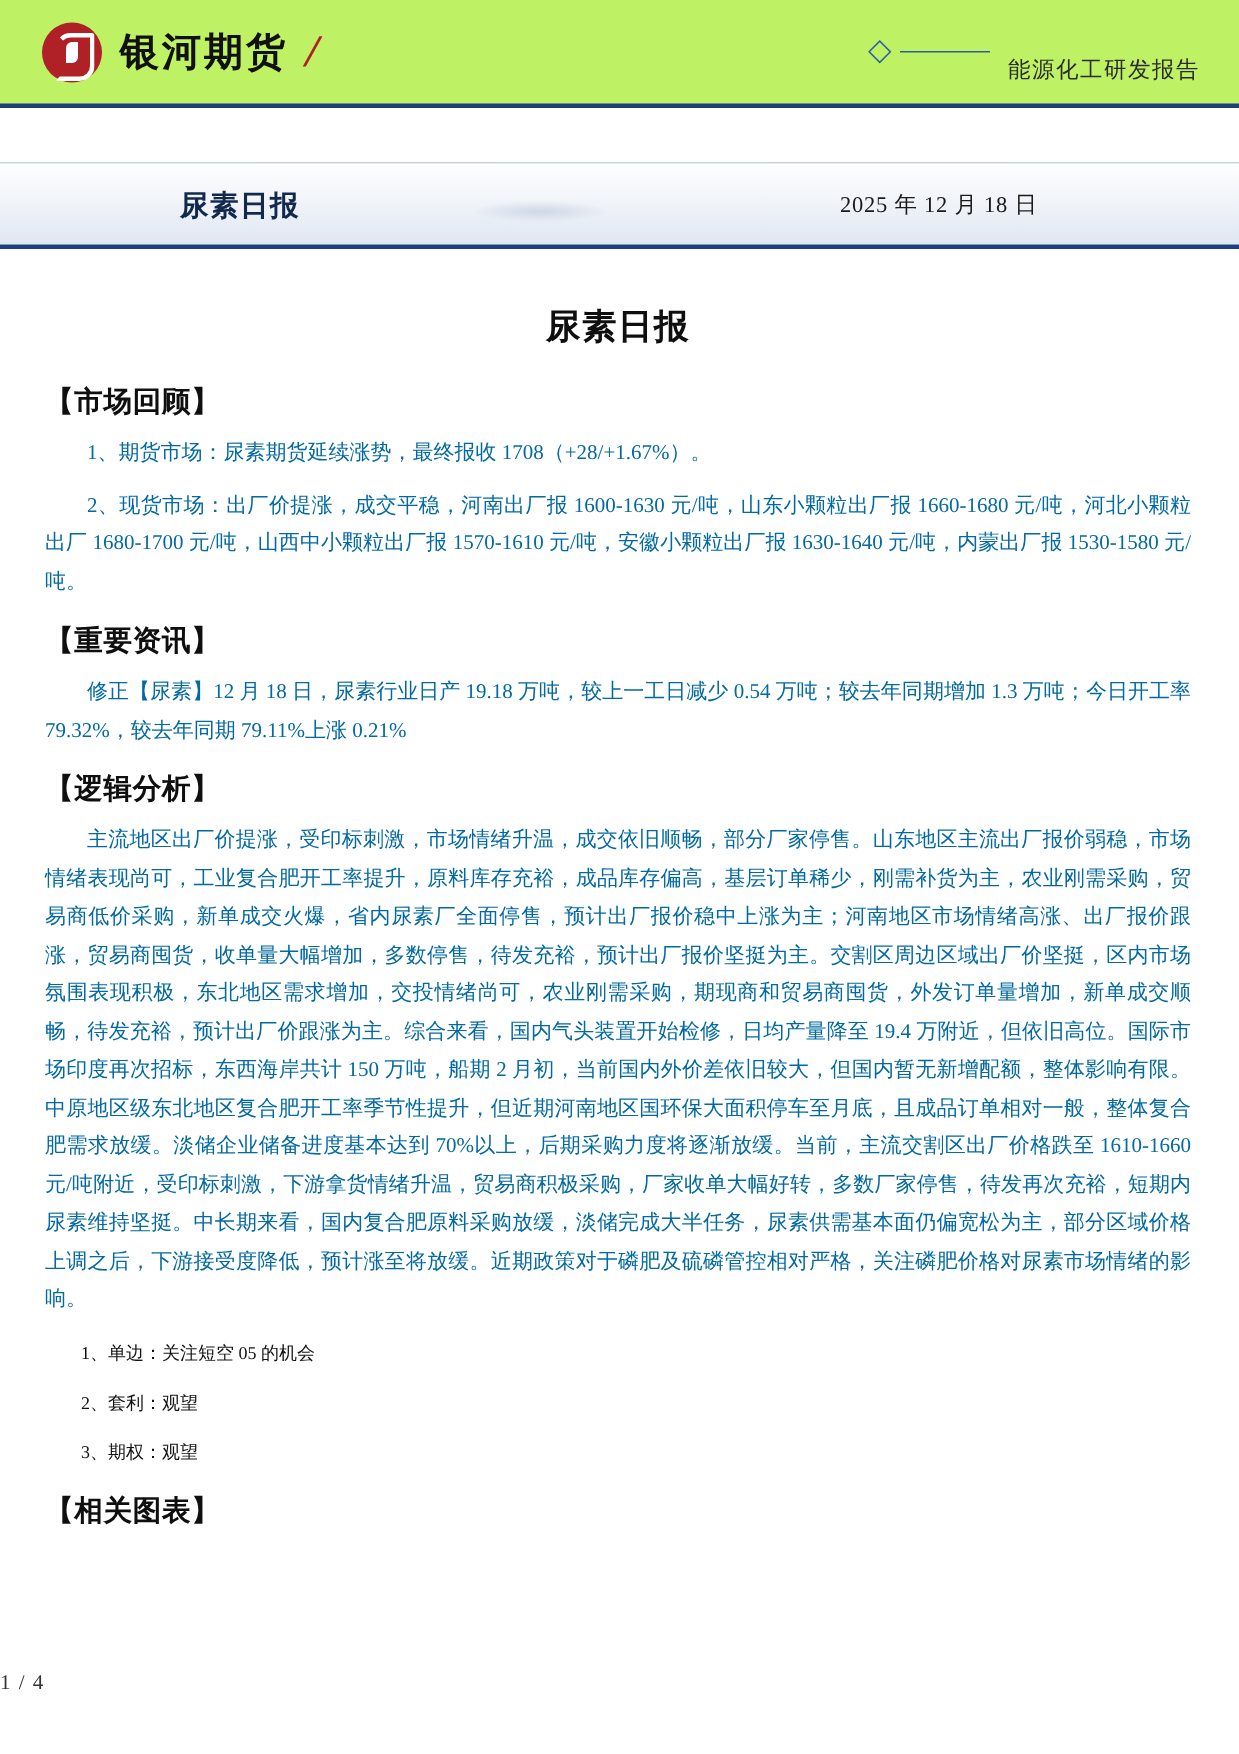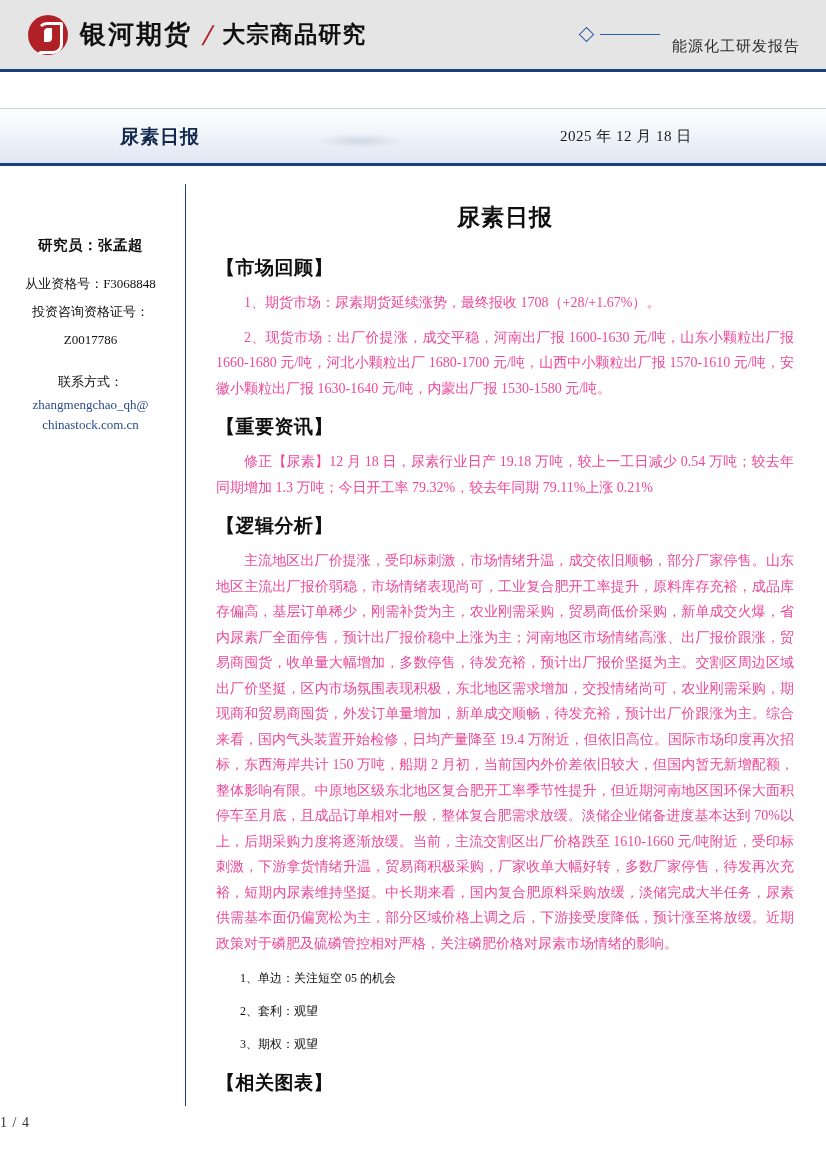--- a/index.html
+++ b/index.html
@@ -11,21 +11,21 @@
     font-family: "Liberation Serif", serif;
     color: #1a1a1a;
     position: relative;
     overflow: hidden;
   }
 
   
   .header {
     position: relative;
     height: 72px;
-    background: #e5e5e5;
+    background: #bef264;
     border-bottom: 3px solid #1c3f7e;
     display: flex;
     align-items: center;
   }
   .logo-wrap {
     display: flex;
     align-items: center;
     padding-left: 28px;
   }
   .logo-mark {
@@ -206,21 +206,21 @@
     letter-spacing: 0.5px;
     color: #0f0f0f;
   }
   p.para {
     font-size: 14px;
     line-height: 25.5px;
     margin: 0 0 9px 0;
     text-align: justify;
     text-justify: inter-ideograph;
     text-indent: 2em;
-    color: #ec4899;
+    color: #0369a1;
   }
   .strategy-item {
     font-size: 12px;
     line-height: 26px;
     margin: 0 0 7px 0;
     text-indent: 2em;
     color: #111111;
   }
 
   
@@ -235,49 +235,38 @@
   .pg-sep { margin: 0 2px; }
 </style>
 </head>
 <body>
 
 <div class="header">
   <div class="logo-wrap">
     <div class="logo-mark"></div>
     <span class="brand-name">银河期货</span>
     <span class="brand-sep">/</span>
-    <span class="brand-sub">大宗商品研究</span>
   </div>
   <div class="header-right">
     <div class="header-right-inner">
       <span class="diamond"></span>
       <span class="diamond-line"></span>
       <span class="report-kind">能源化工研发报告</span>
     </div>
   </div>
 </div>
 
 <div class="band">
   <div class="band-deco"></div>
   <div class="band-title">尿素日报</div>
   <div class="band-date">2025 年 12 月 18 日</div>
 </div>
 
 <div class="content">
 
-  <aside class="sidebar">
-    <div class="analyst">研究员：张孟超</div>
-    <div class="sb-line">从业资格号：F3068848</div>
-    <div class="sb-line">投资咨询资格证号：</div>
-    <div class="sb-line">Z0017786</div>
-    <div class="sb-gap"></div>
-    <div class="sb-contact-label">联系方式：</div>
-    <div class="sb-mail">zhangmengchao_qh@</div>
-    <div class="sb-mail">chinastock.com.cn</div>
-  </aside>
 
   <main class="main">
     <h1 class="doc-title">尿素日报</h1>
 
     <div class="sec-head">【市场回顾】</div>
     <p class="para">1、期货市场：尿素期货延续涨势，最终报收 1708（+28/+1.67%）。</p>
     <p class="para">2、现货市场：出厂价提涨，成交平稳，河南出厂报 1600-1630 元/吨，山东小颗粒出厂报 1660-1680 元/吨，河北小颗粒出厂 1680-1700 元/吨，山西中小颗粒出厂报 1570-1610 元/吨，安徽小颗粒出厂报 1630-1640 元/吨，内蒙出厂报 1530-1580 元/吨。</p>
 
     <div class="sec-head">【重要资讯】</div>
     <p class="para">修正【尿素】12 月 18 日，尿素行业日产 19.18 万吨，较上一工日减少 0.54 万吨；较去年同期增加 1.3 万吨；今日开工率 79.32%，较去年同期 79.11%上涨 0.21%</p>

